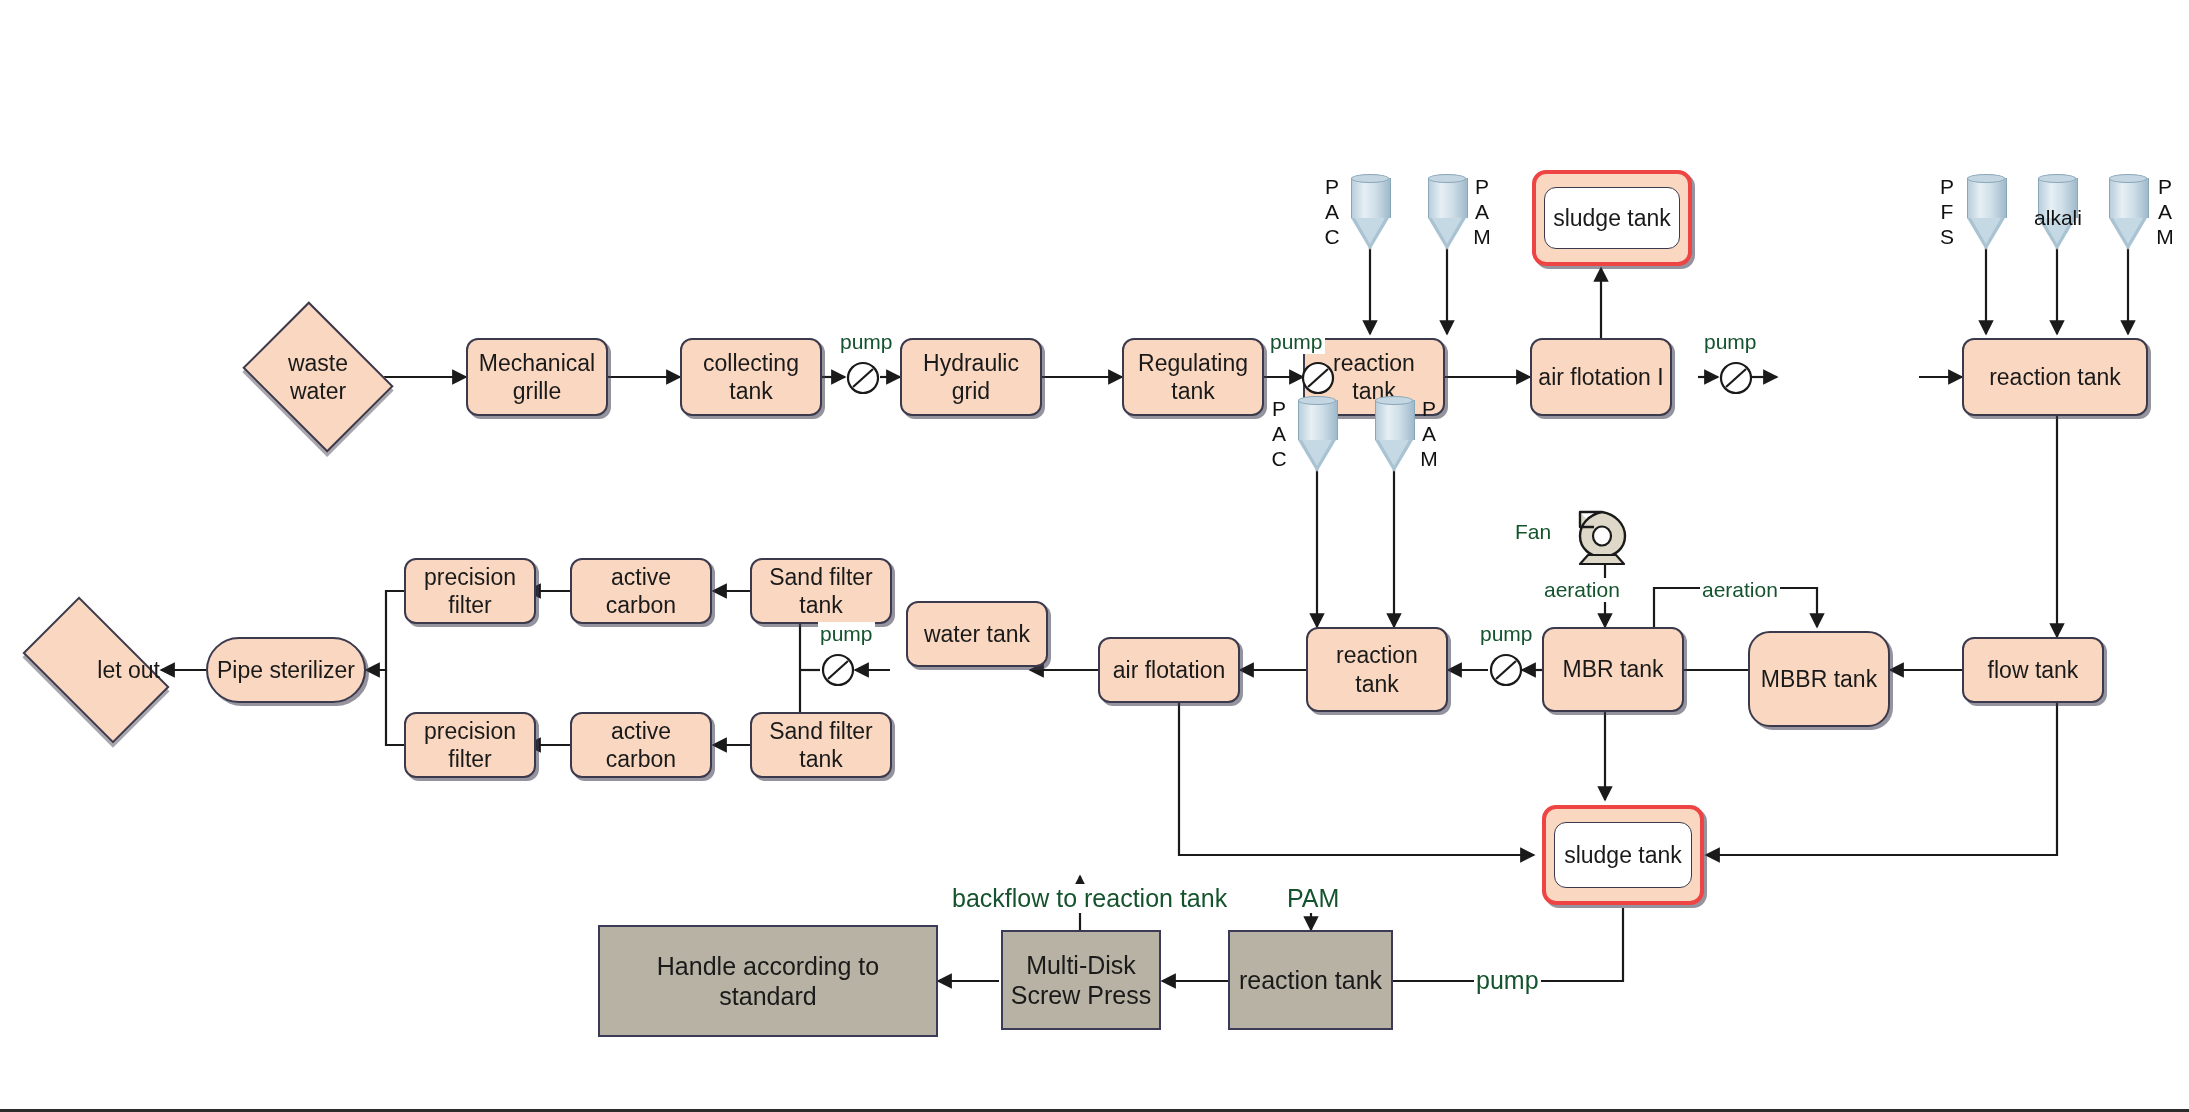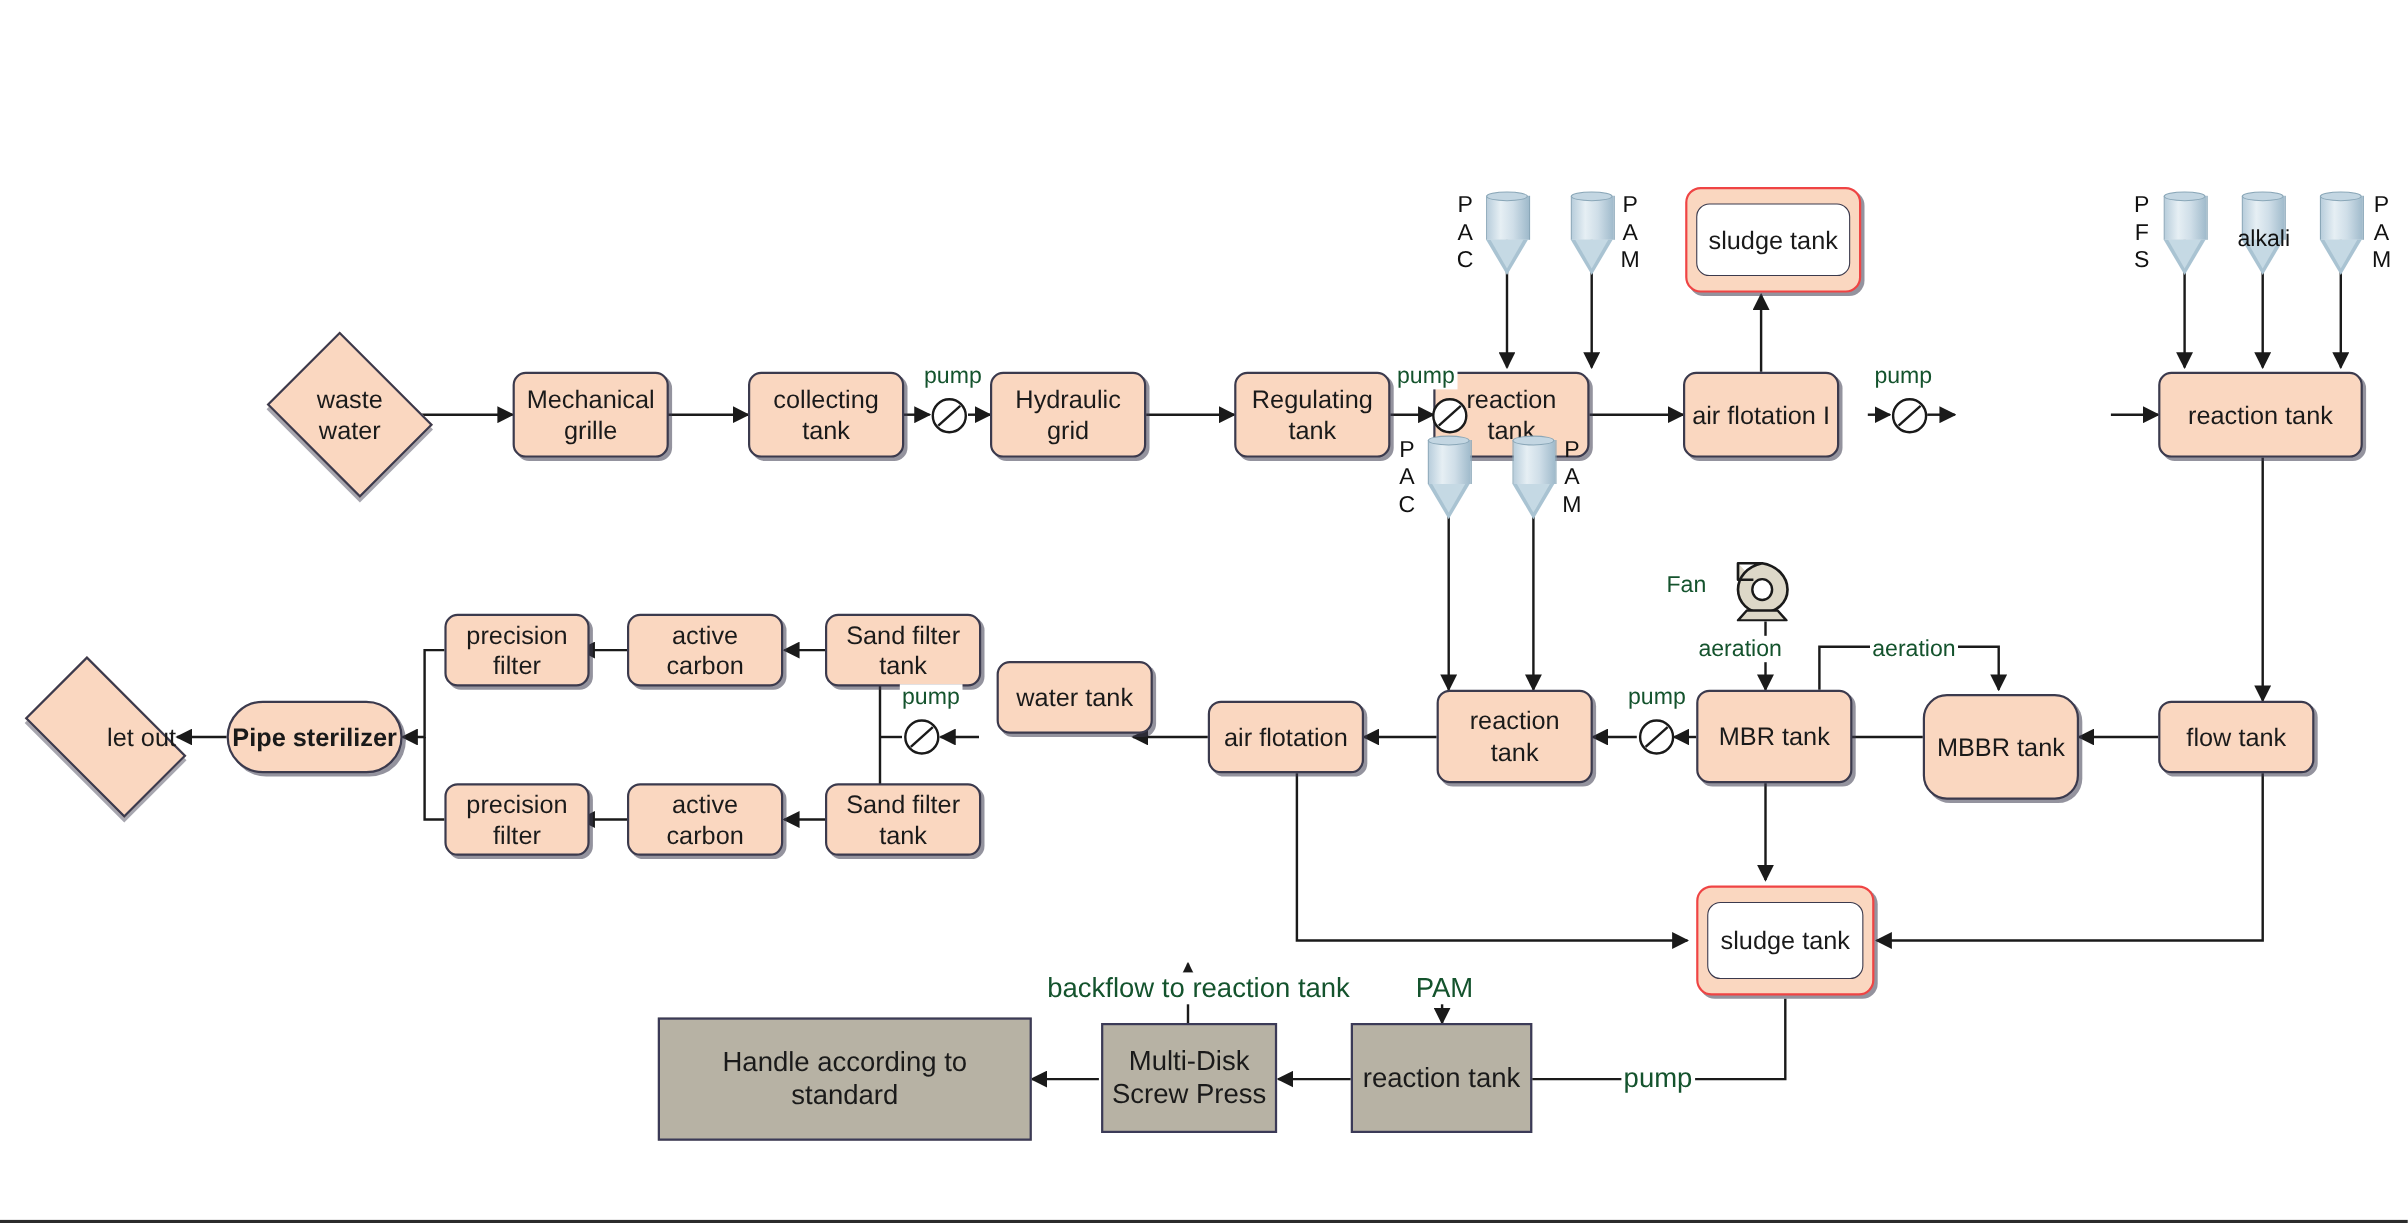--- a/index.html
+++ b/index.html
@@ -23,21 +23,21 @@
         box-shadow:3px 3px 0 rgba(60,58,78,0.55);font-size:23px;}
 
   
   .diamond{background:transparent;border:none;box-shadow:none;font-size:23px;}
   .diamond .dshape{position:absolute;left:0;top:0;width:100%;height:100%;
         background:#fad7c0;border:2px solid #3b3a4d;box-sizing:border-box;
         transform:rotate(45deg);box-shadow:3px 3px 0 rgba(60,58,78,0.45);}
   .diamond .dlabel{position:relative;z-index:2;}
 
   
-  .tank{background:#fad7c0;border:2px solid #ef4444;border-radius:14px;
+  .tank{background:#fad7c0;border:4px solid #ef4444;border-radius:14px;
         box-shadow:3px 3px 0 rgba(60,58,78,0.55);padding:13px 8px;}
   .tank .inner{width:100%;height:100%;background:#ffffff;border:1.6px solid #3b3a4d;
         border-radius:12px;display:flex;align-items:center;justify-content:center;
         font-size:23px;box-sizing:border-box;}
 
   
   .hopper{position:absolute;width:38px;height:72px;}
   .hopper .cyl{position:absolute;left:0;top:0;width:38px;height:40px;
       background:linear-gradient(90deg,#b9cedc 0%,#e6eff4 32%,#cfdee8 62%,#9fbacb 100%);
       border-left:1px solid #8aa7b8;border-right:1px solid #8aa7b8;}
@@ -209,21 +209,21 @@
   </div>
 
   <div class="node proc" style="left:570px;top:558px;width:142px;height:66px;">active carbon</div>
 
   <div class="node proc" style="left:570px;top:712px;width:142px;height:66px;">active carbon</div>
 
   <div class="node proc" style="left:404px;top:558px;width:132px;height:66px;">precision filter</div>
 
   <div class="node proc" style="left:404px;top:712px;width:132px;height:66px;">precision filter</div>
 
-  <div class="node stadium" style="left:206px;top:637px;width:160px;height:66px;font-weight:bold;">Pipe sterilizer</div>
+  <div class="node stadium" style="left:206px;top:637px;width:160px;height:66px;">Pipe sterilizer</div>
 
   <div class="node diamond" style="left:32px;top:630px;width:128px;height:80px;justify-content:flex-end;">
     <div class="dshape"></div>
     <div class="dlabel">let out</div>
   </div>
 
   <div class="node tank" style="left:1542px;top:805px;width:162px;height:100px;">
     <div class="inner">sludge tank</div>
   </div>
 

